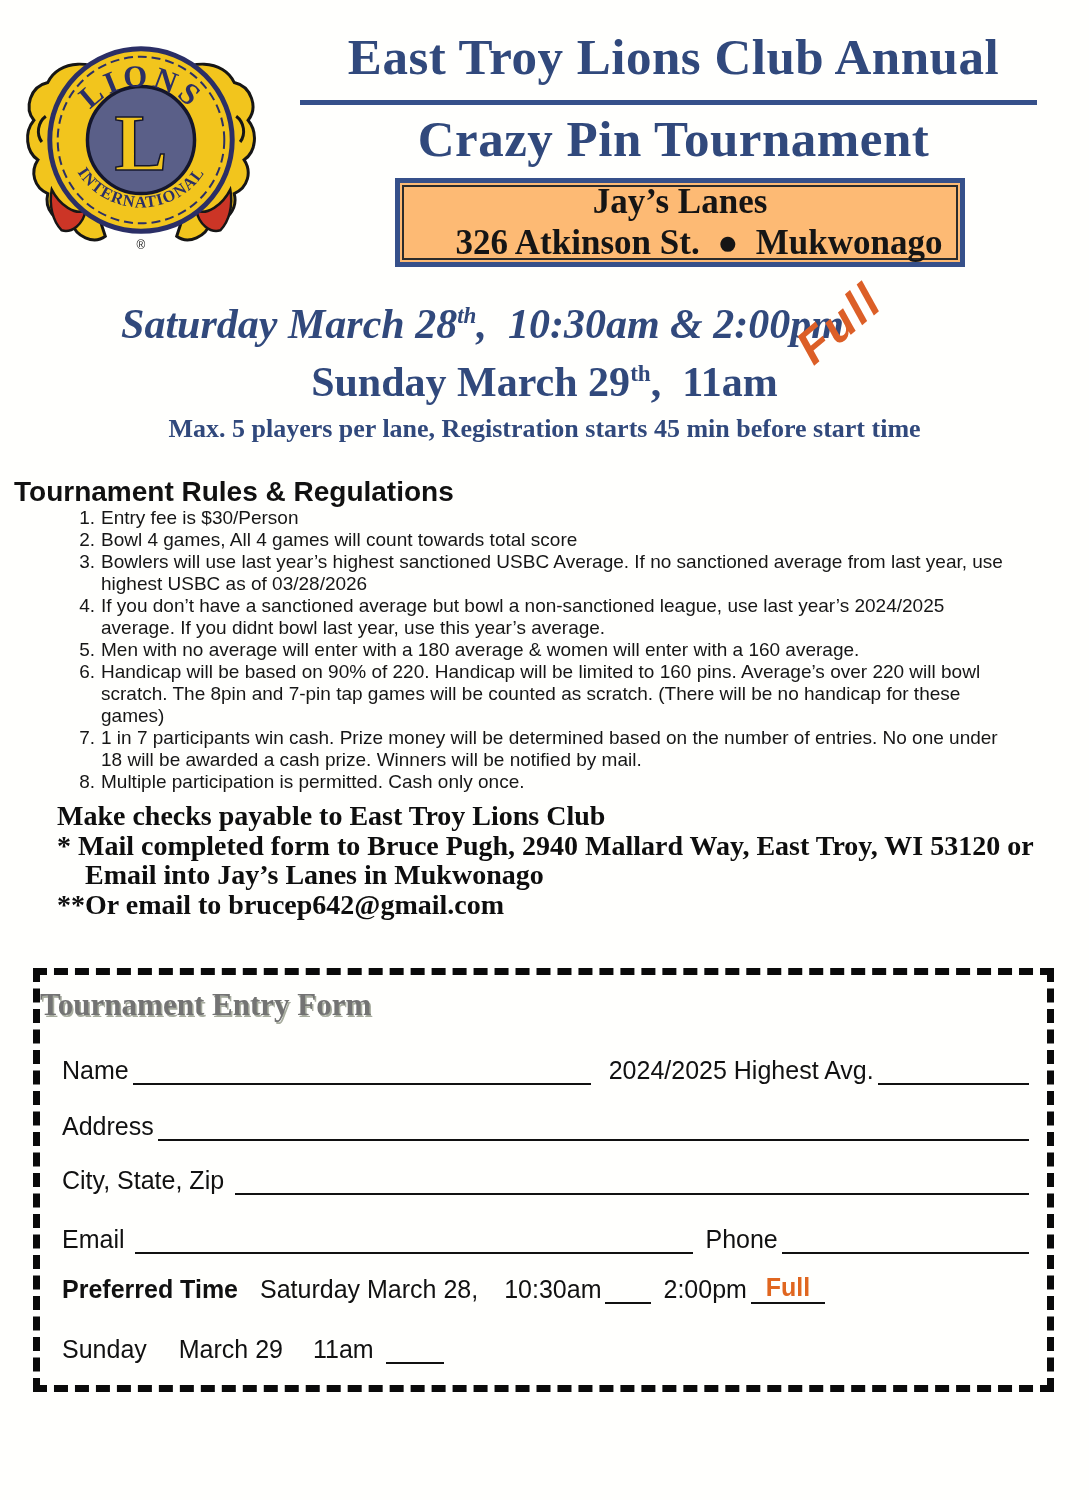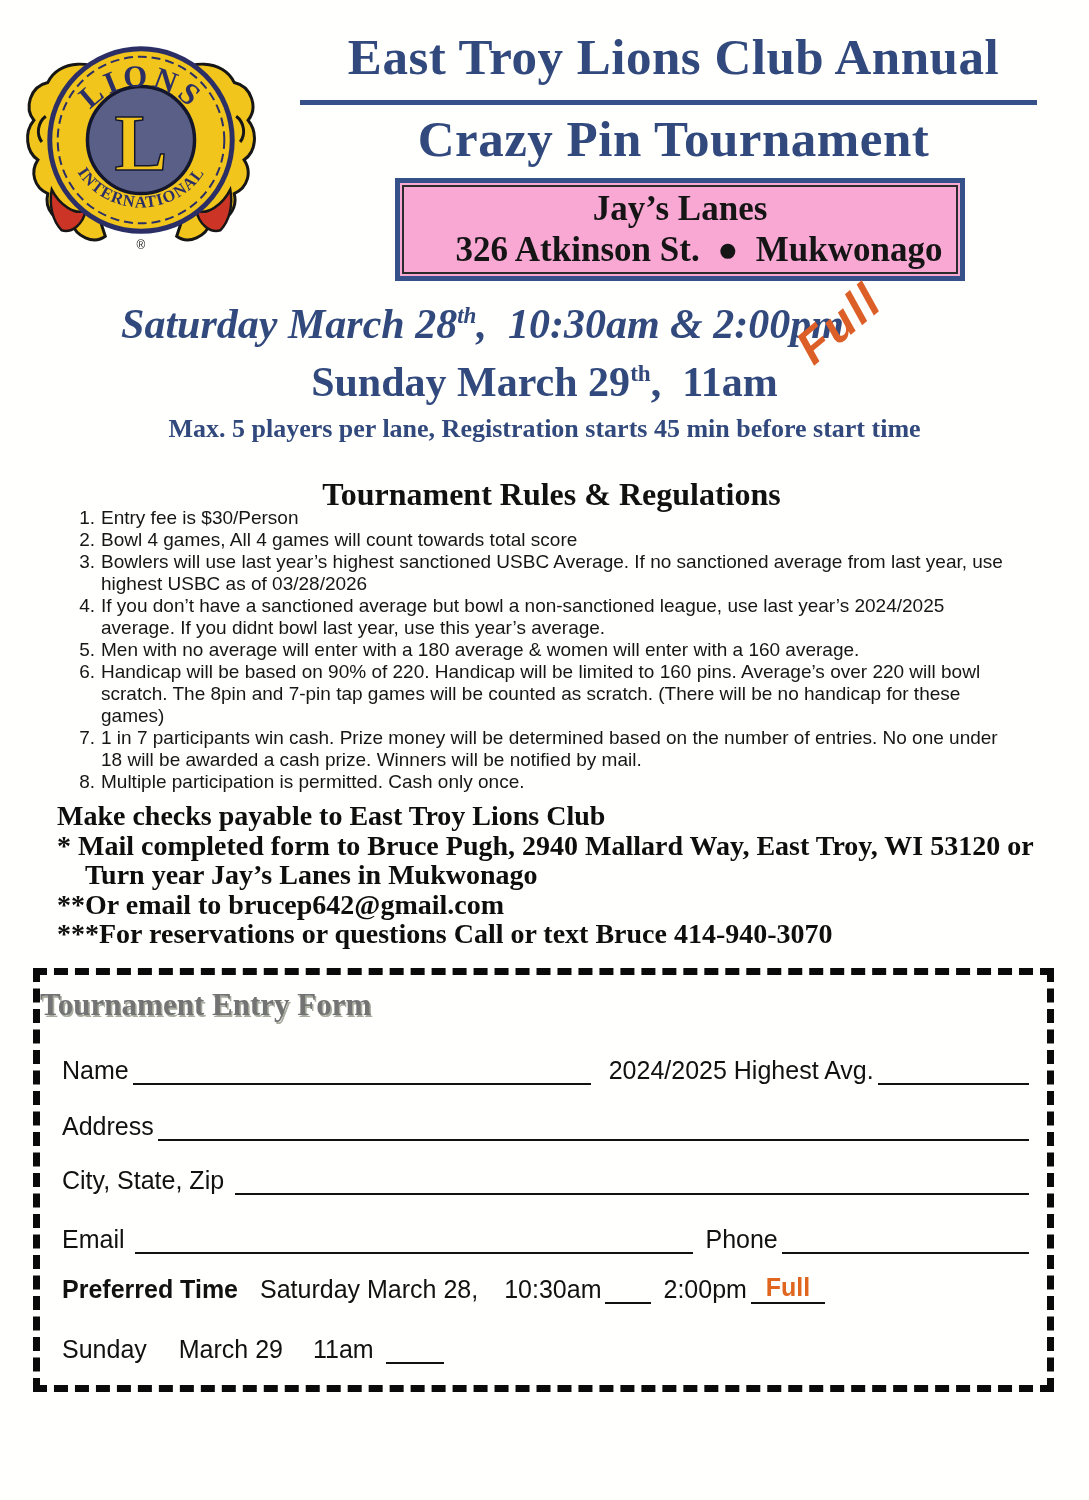--- a/index.html
+++ b/index.html
@@ -8,40 +8,40 @@
     background:#fffffd;overflow:hidden;
     font-family:"Liberation Serif",serif;color:#151515;
   }
   
   .logo{position:absolute;left:22px;top:18px;width:238px;height:248px;}
   .title1{position:absolute;left:280px;right:22px;top:28px;text-align:center;
     font-weight:bold;font-size:51px;color:#31497c;letter-spacing:.5px;white-space:pre;}
   .title-rule{position:absolute;left:300px;top:100px;width:737px;height:5px;background:#36508a;}
   .title2{position:absolute;left:280px;right:22px;top:110px;text-align:center;
     font-weight:bold;font-size:51px;color:#31497c;letter-spacing:.5px;white-space:pre;}
-  .venue-box{position:absolute;left:395px;top:178px;width:570px;height:103px;
-    border:5px solid #36508a;background:#f9a8d4;box-sizing:border-box;}
+  .venue-box{position:absolute;left:395px;top:178px;width:570px;height:89px;
+    border:5px solid #36508a;background:#fdba74;box-sizing:border-box;}
   .venue-inner{position:absolute;inset:2px;border:2px solid #2b2b2b;
     display:flex;flex-direction:column;justify-content:center;align-items:center;}
   .venue-name{font-weight:bold;font-size:35px;line-height:40px;}
   .venue-addr{font-weight:bold;font-size:35px;line-height:42px;white-space:pre;margin-left:38px;}
   
   .sat-line{position:absolute;left:0;right:124px;top:300px;text-align:center;
     font-weight:bold;font-size:42px;color:#31497c;white-space:pre;font-style:italic;}
   .sun-line{position:absolute;left:0;right:0;top:358px;text-align:center;
     font-weight:bold;font-size:42px;color:#31497c;white-space:pre;}
   .sched sup, .sat-line sup, .sun-line sup{font-size:55%;vertical-align:super;}
   .full-stamp{position:absolute;left:792px;top:296px;z-index:5;
     font-family:"Liberation Sans",sans-serif;font-weight:bold;font-style:italic;
     font-size:48px;color:#dc5f27;transform:rotate(-40deg);letter-spacing:2px;}
   .note-line{position:absolute;left:0;right:0;top:414px;text-align:center;
     font-weight:bold;font-size:26px;color:#31497c;}
   
-  .rules-head{position:absolute;left:14px;right:0;top:476px;text-align:center;
-    font-family:Liberation Serif, serif;font-weight:bold;font-size:32px;color:#111;}
+  .rules-head{position:absolute;left:14px;right:0;top:476px;
+    font-family:Liberation Sans, sans-serif;font-weight:bold;font-size:28px;color:#111;}
   .rules{position:absolute;left:73px;top:507px;width:938px;
     font-family:"Liberation Sans",sans-serif;font-size:19px;line-height:22px;color:#161616;}
   .rule{display:flex;}
   .rule-num{flex:0 0 22px;text-align:right;padding-right:6px;}
   .rule-text{flex:1;}
   
   .payment{position:absolute;left:57px;top:801px;right:30px;
     font-weight:bold;font-size:28px;line-height:29.5px;color:#0e0e0e;}
   .pay-indent{padding-left:28px;}
   
@@ -146,23 +146,22 @@
       </div>
     <div class="rule">
         <span class="rule-num">8.</span>
         <span class="rule-text">Multiple participation is permitted. Cash only once.</span>
       </div>
   </div>
 
   <div class="payment">
     <div>Make checks payable to East Troy Lions Club</div>
     <div>* Mail completed form to Bruce Pugh, 2940 Mallard Way,  East Troy, WI 53120 or</div>
-    <div class="pay-indent">Turn year Jay’s Lanes in Mukwonago</div>
+    <div class="pay-indent">Email into Jay’s Lanes in Mukwonago</div>
     <div>**Or email to brucep642@gmail.com</div>
-    <div>***For reservations or questions Call or text Bruce  414-940-3070</div>
   </div>
 
   <div class="entry-box">
     <div class="form-title">Tournament Entry Form</div>
 
     <div class="frow row-name">
       <span class="lbl">Name</span>
       <span class="fl" style="width:458px;"></span>
       <span class="sp18"></span>
       <span class="lbl">2024/2025 Highest Avg.</span>

